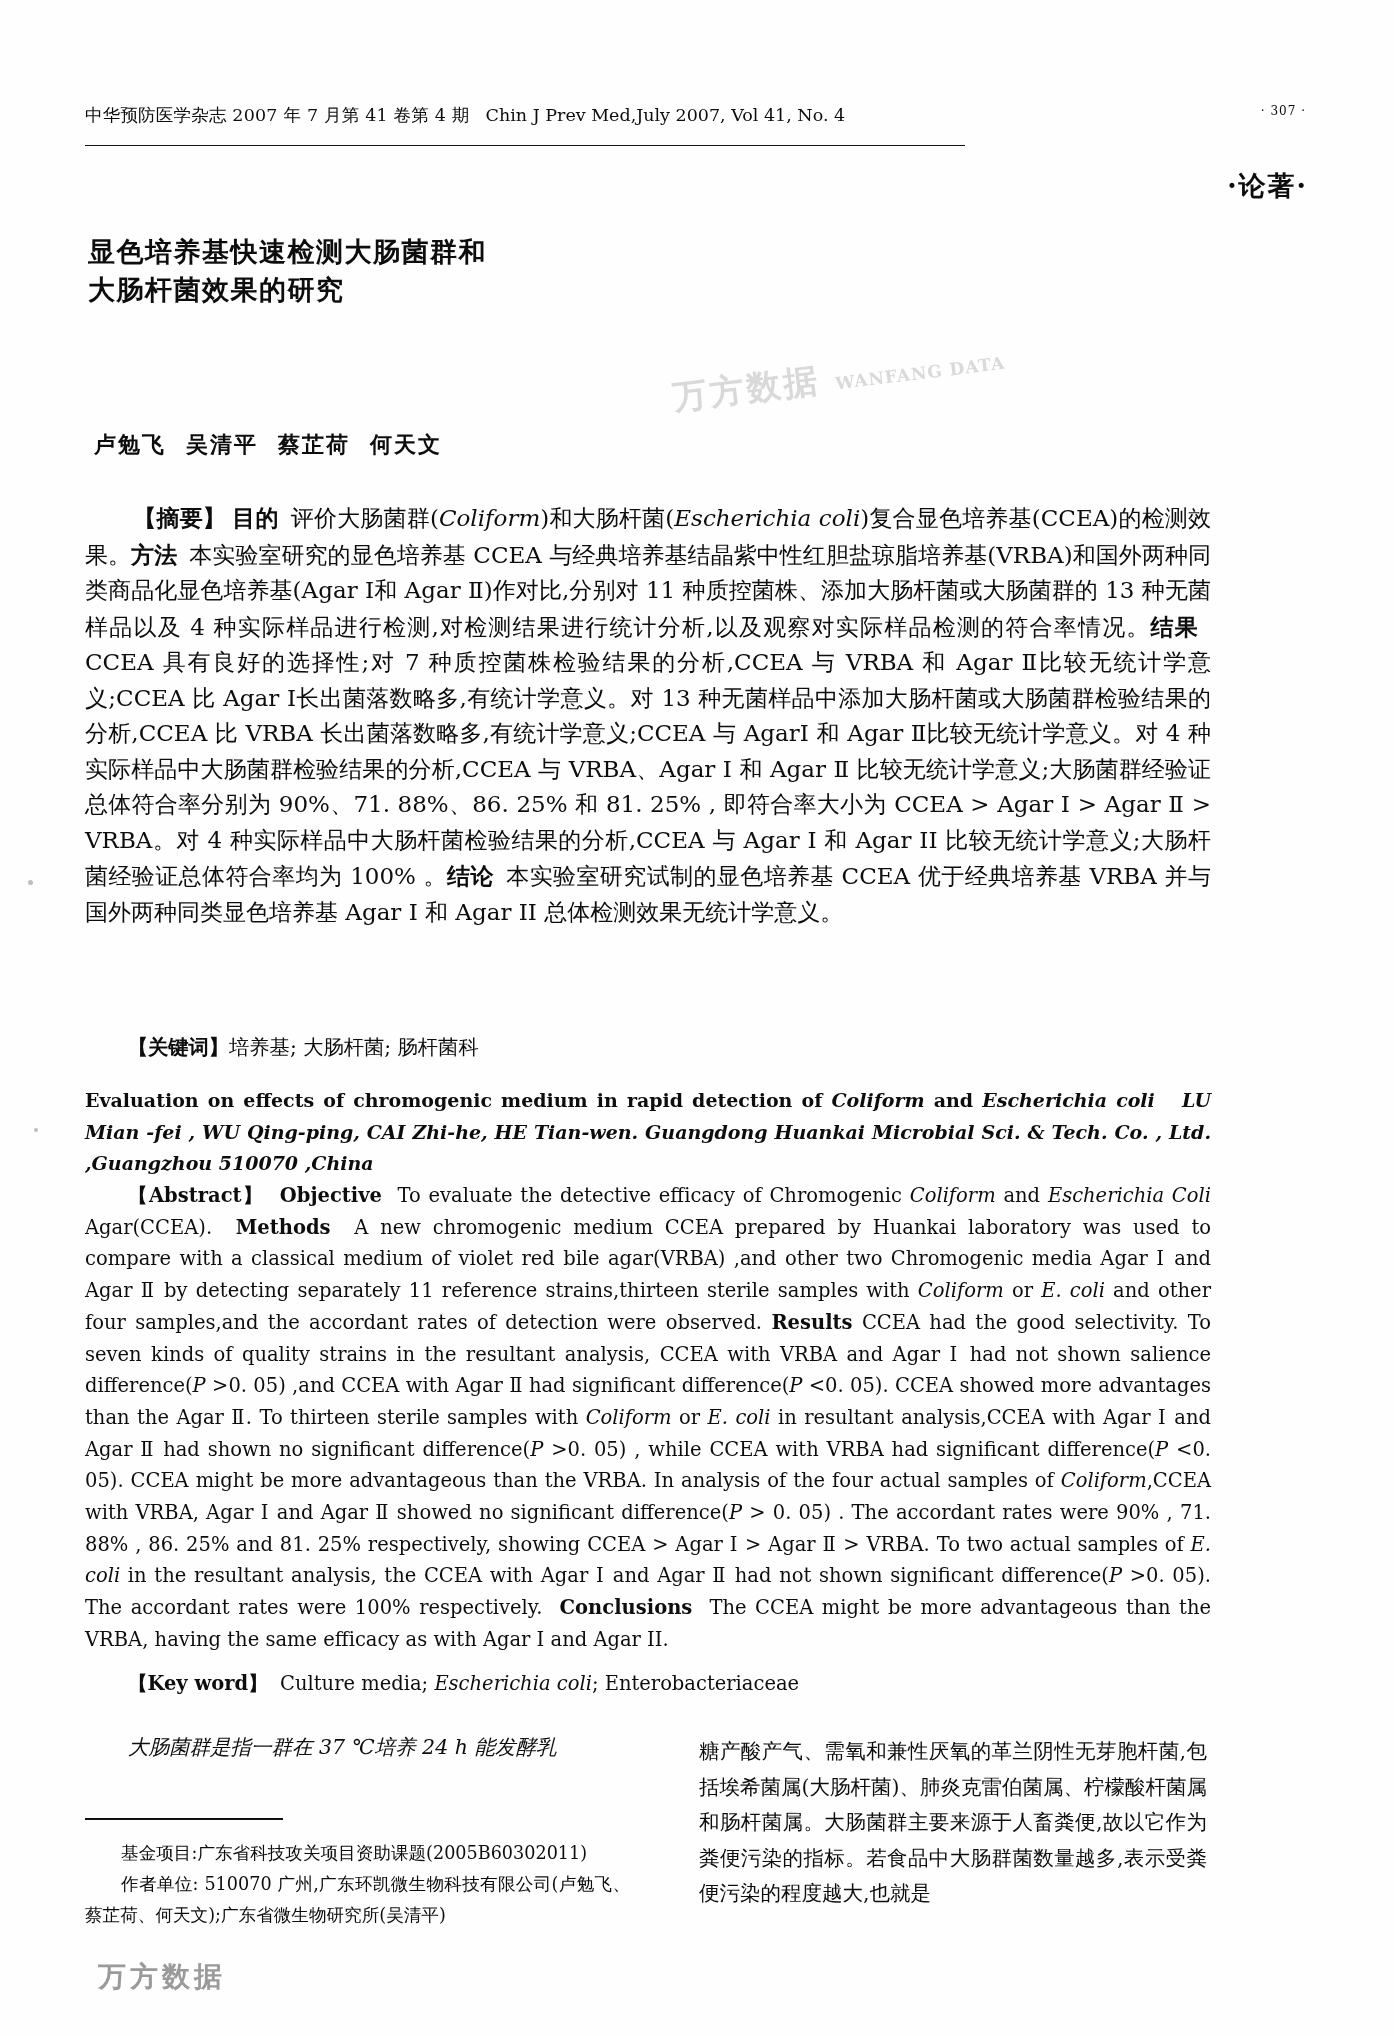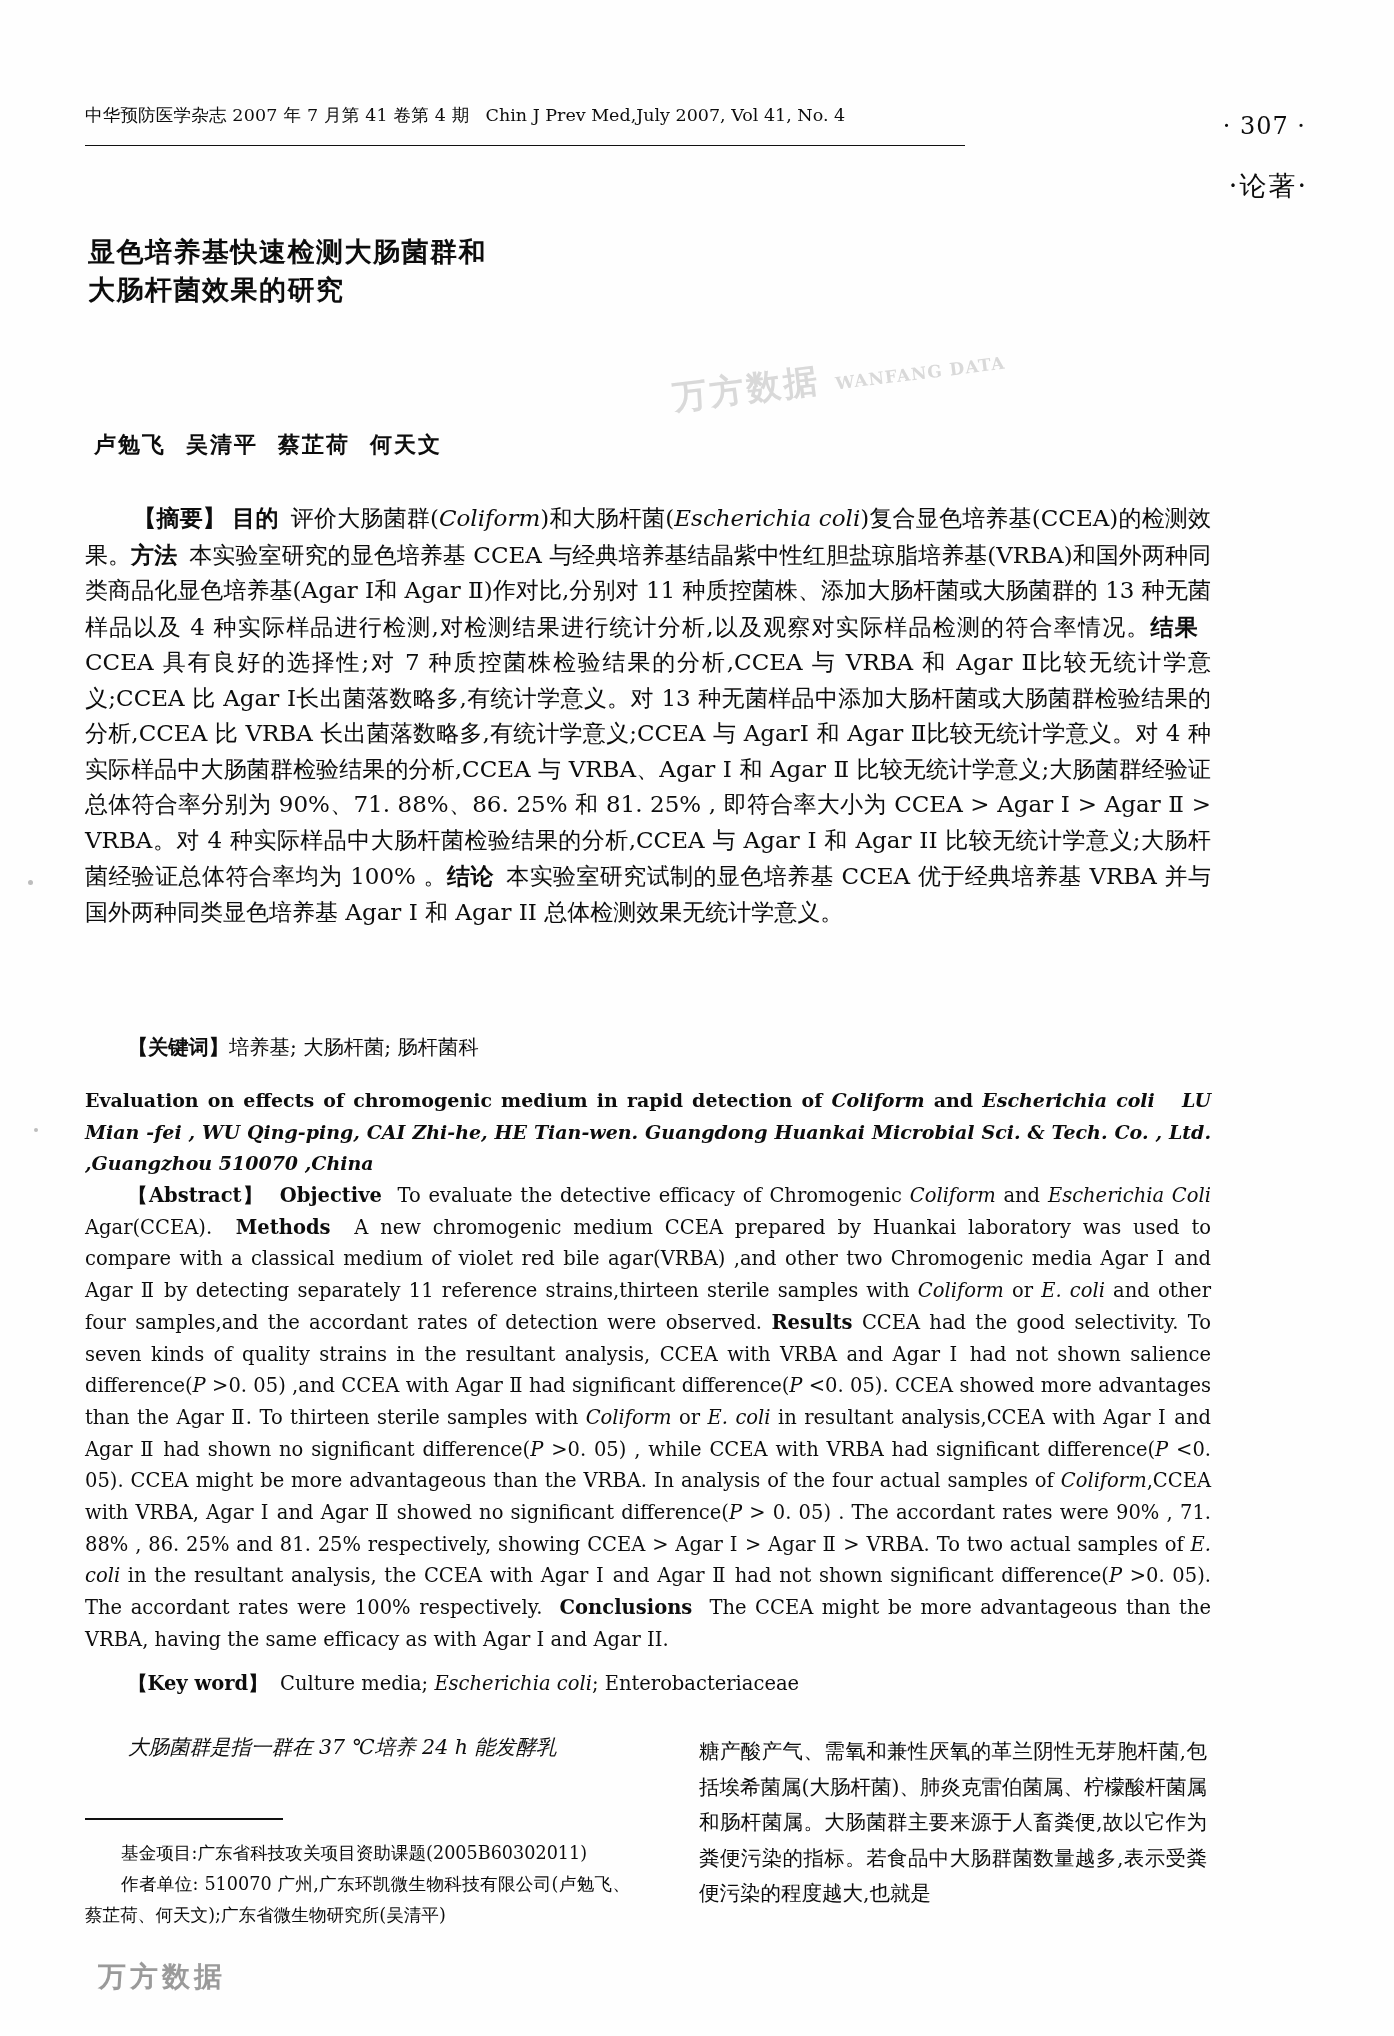--- a/index.html
+++ b/index.html
@@ -32,33 +32,33 @@
     white-space: nowrap;
     border-bottom: 1.4px solid #111;
     padding-bottom: 18px;
   }
   .runhead .cn { font-family: "DejaVu Serif", "Liberation Serif", serif; letter-spacing: .2px; }
   .runhead .en { font-family: "DejaVu Serif", "Liberation Serif", serif; }
   .runhead .gap { display: inline-block; width: 16px; }
 
   .pagenum {
     position: absolute;
-    top: 112px;
+    top: 104px;
     right: 88px;
-    font-size: 24px;
+    font-size: 12px;
     letter-spacing: 1px;
     white-space: nowrap;
   }
 
   .sectionmark {
     position: absolute;
     top: 168px;
     right: 86px;
     font-size: 27px;
-    font-weight: normal;
+    font-weight: bold;
     letter-spacing: 2px;
     white-space: nowrap;
   }
 
   
   .title {
     position: absolute;
     top: 215px;
     left: 88px;
     width: 1050px;

